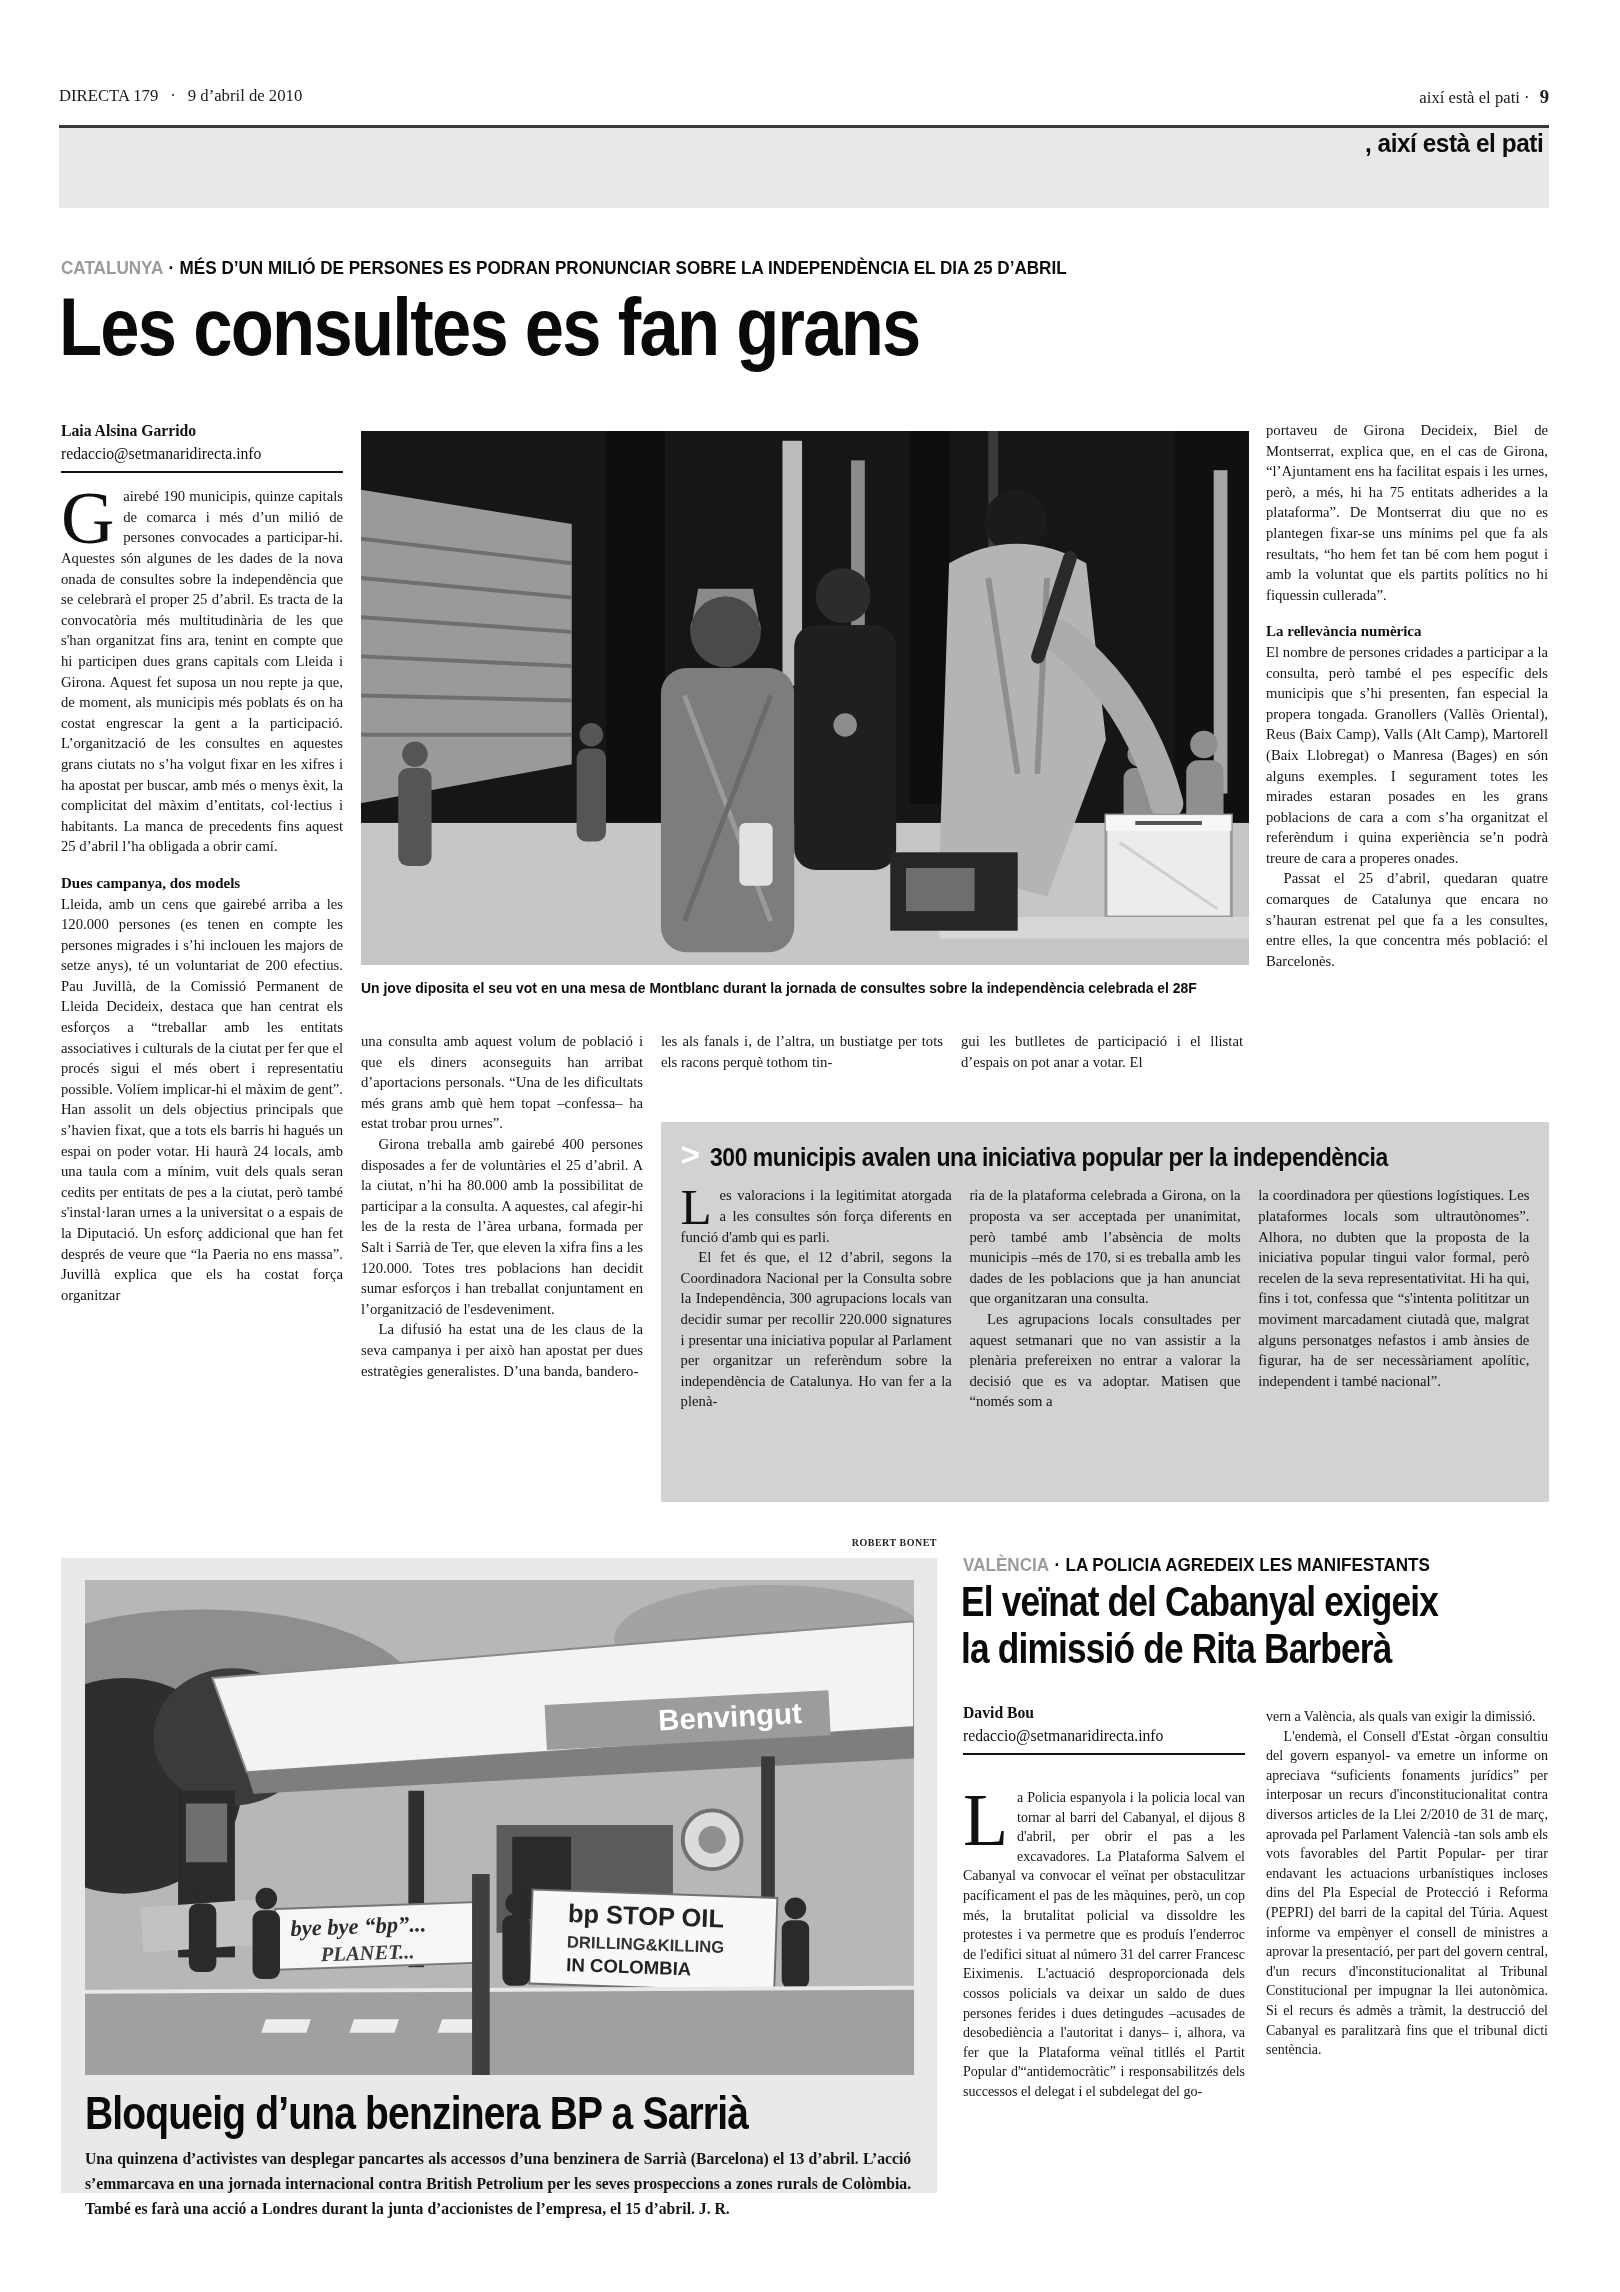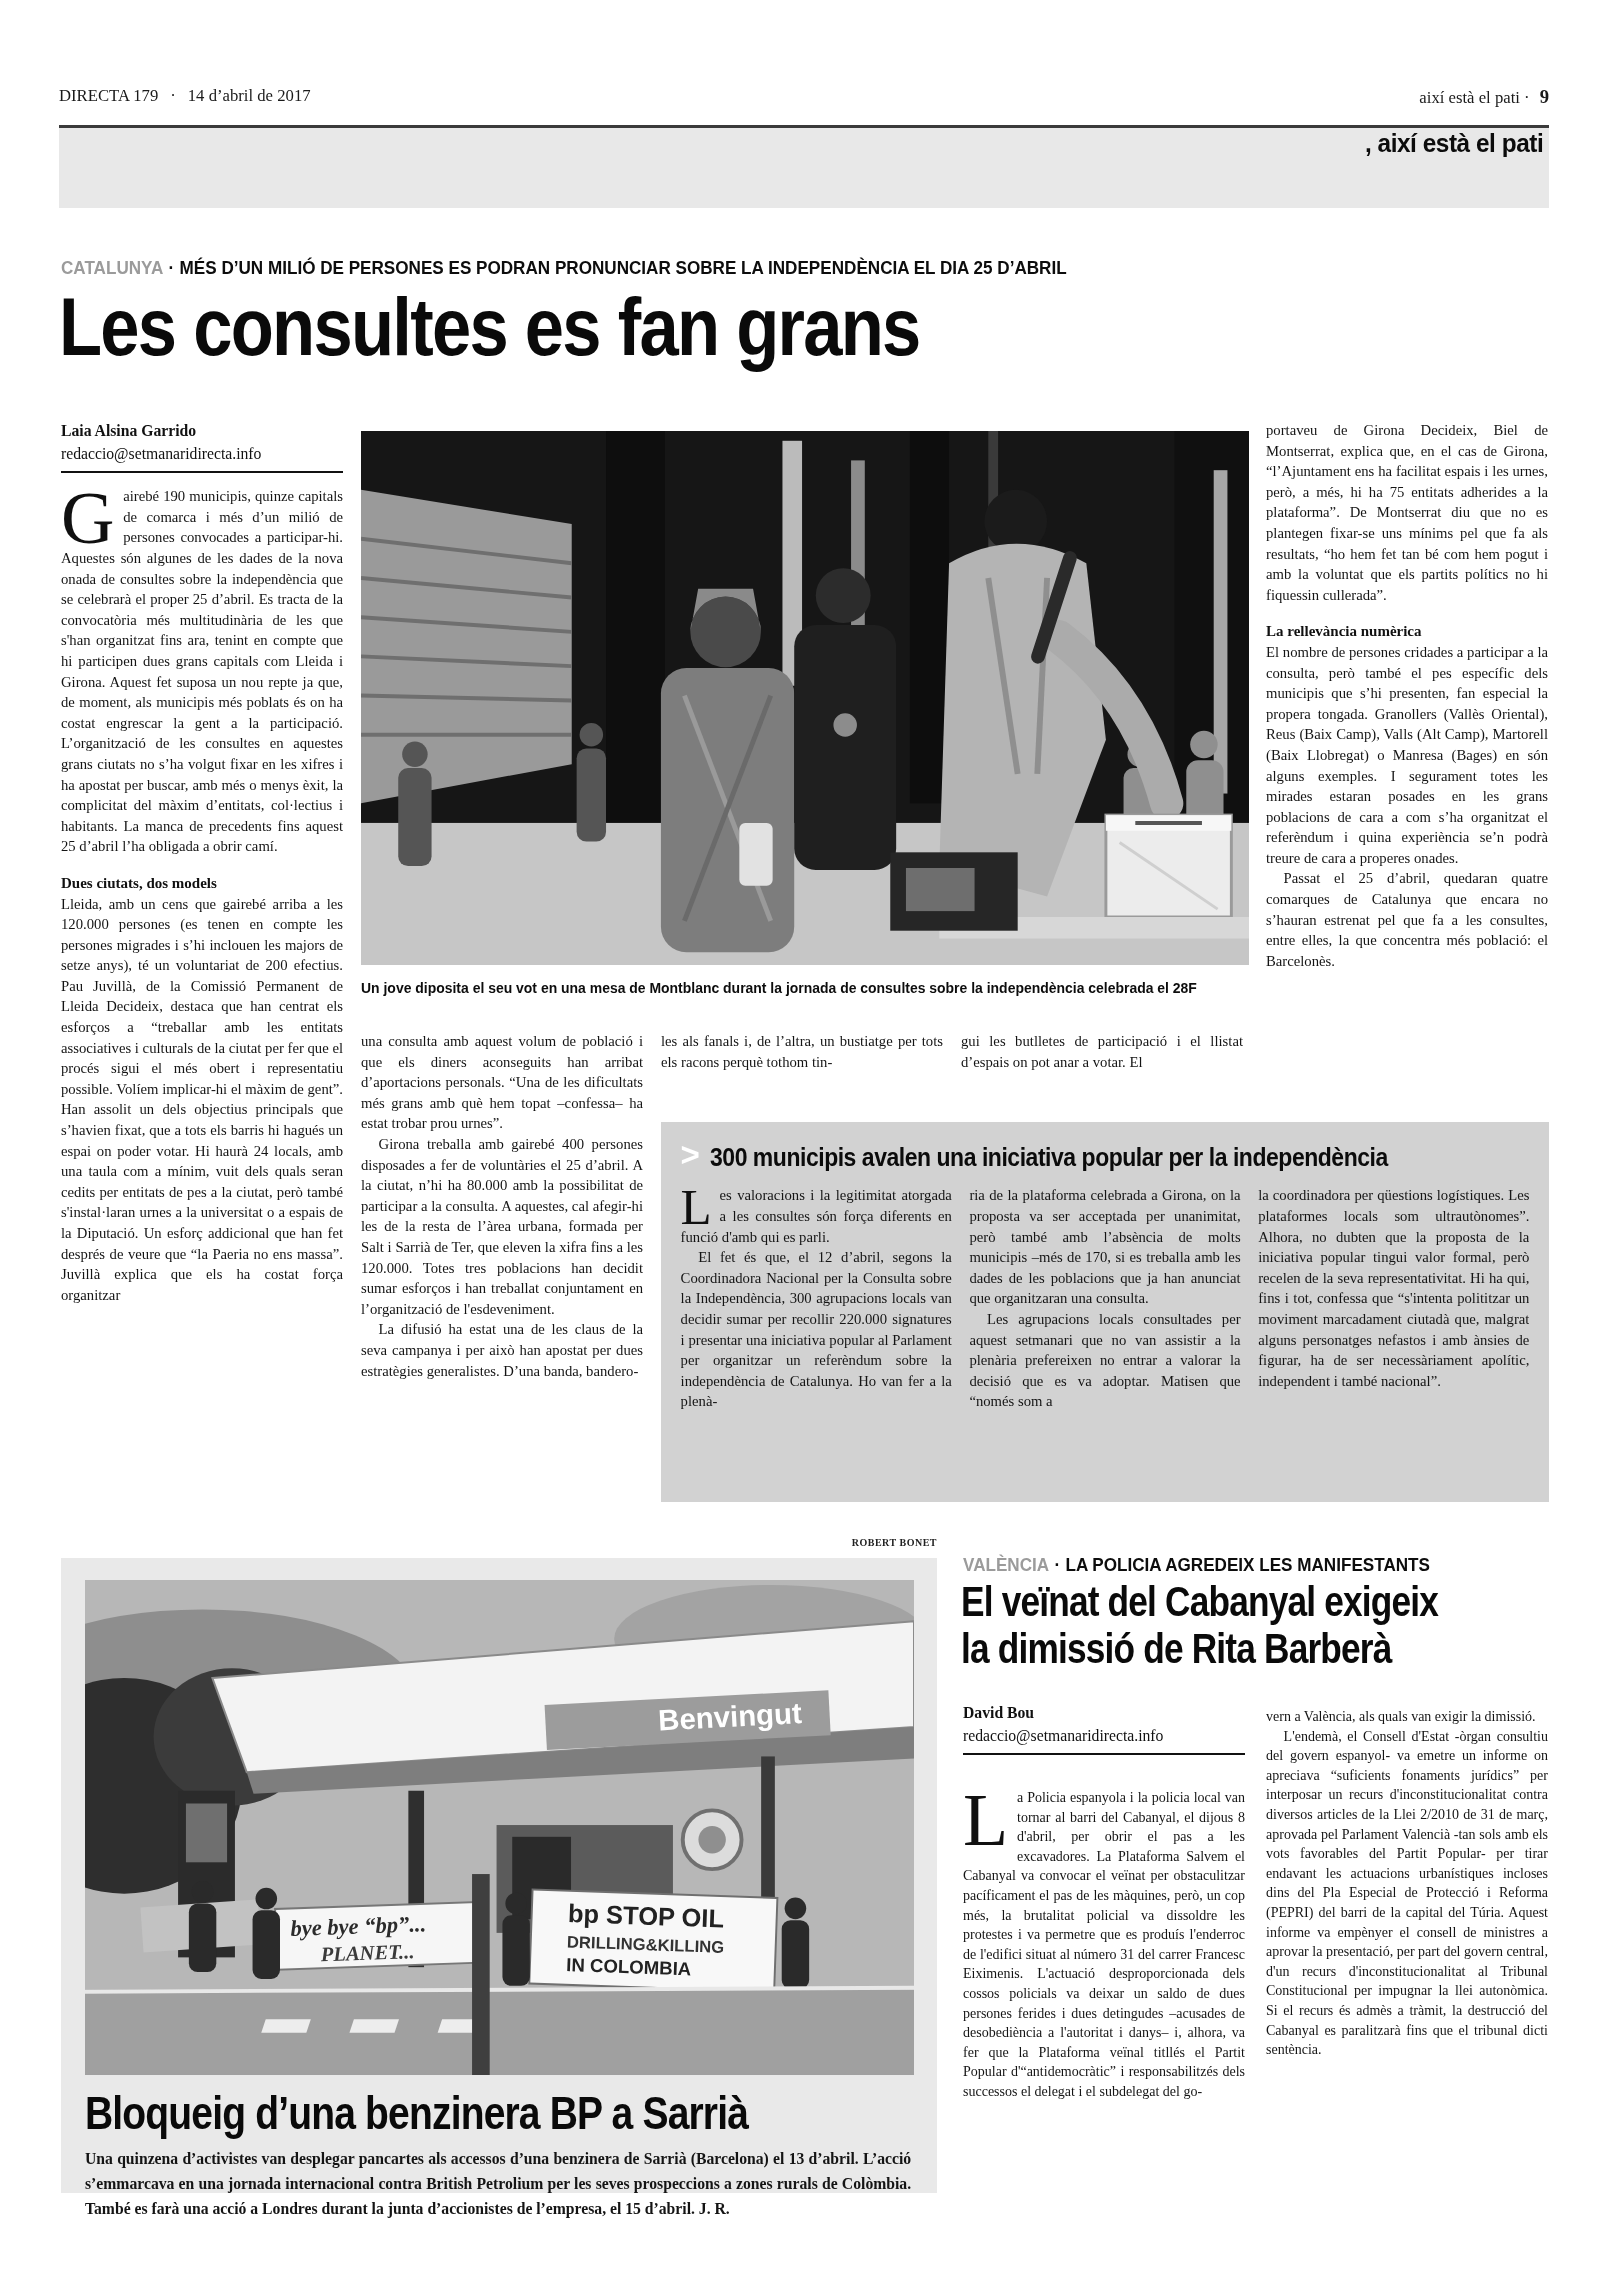--- a/index.html
+++ b/index.html
@@ -70,21 +70,21 @@
   
   .body.tight p{font-size:14px;line-height:19.6px;}
 </style>
 </head>
 <body>
 
 <div class="abs masthead">
   <div>
     <span>DIRECTA 179</span>
     <span style="padding:0 7.8px;">·</span>
-    <span>14 d’abril de 2017</span>
+    <span>9 d’abril de 2010</span>
   </div>
   <div>
     <span>així està el pati ·</span>
     <span class="pgnum" style="padding-left:5.9px;">9</span>
   </div>
 </div>
 <div class="abs toprule"></div>
 <div class="abs band">
   <span class="band-text">, així està el pati</span>
 </div>
@@ -95,21 +95,21 @@
   </div>
 </div>
 <h1 class="abs headline1" style="left:59px;top:286px;margin:0;">Les consultes es fan grans</h1>
 
 <div class="abs col body clip" style="left:61px;top:420px;height:1117px;">
   <div class="byline">
     <div class="name">Laia Alsina Garrido</div>
     <div>redaccio@setmanaridirecta.info</div>
   </div>
   <p><span class="dropcap">G</span><span>airebé 190 municipis, quinze capitals de comarca i més d’un milió de persones convocades a participar-hi. Aquestes són algunes de les dades de la nova onada de consultes sobre la independència que se celebrarà el proper 25 d’abril. Es tracta de la convocatòria més multitudinària de les que s'han organitzat fins ara, tenint en compte que hi participen dues grans capitals com Lleida i Girona. Aquest fet suposa un nou repte ja que, de moment, als municipis més poblats és on ha costat engrescar la gent a la participació. L’organització de les consultes en aquestes grans ciutats no s’ha volgut fixar en les xifres i ha apostat per buscar, amb més o menys èxit, la complicitat del màxim d’entitats, col·lectius i habitants. La manca de precedents fins aquest 25 d’abril l’ha obligada a obrir camí.</span></p>
-  <div class="subhead">Dues ciutats, dos models</div>
+  <div class="subhead">Dues campanya, dos models</div>
   <p>Lleida, amb un cens que gairebé arriba a les 120.000 persones (es tenen en compte les persones migrades i s’hi inclouen les majors de setze anys), té un voluntariat de 200 efectius. Pau Juvillà, de la Comissió Permanent de Lleida Decideix, destaca que han centrat els esforços a “treballar amb les entitats associatives i culturals de la ciutat per fer que el procés sigui el més obert i representatiu possible. Volíem implicar-hi el màxim de gent”. Han assolit un dels objectius principals que s’havien fixat, que a tots els barris hi hagués un espai on poder votar. Hi haurà 24 locals, amb una taula com a mínim, vuit dels quals seran cedits per entitats de pes a la ciutat, però també s'instal·laran urnes a la universitat o a espais de la Diputació. Un esforç addicional que han fet després de veure que “la Paeria no ens massa”. Juvillà explica que els ha costat força organitzar</p>
 </div>
 
 <div class="abs credit" style="left:361px;top:412px;width:888px;margin-top:48px;">ARXIU ALBERT SALAMÉ</div>
 <svg class="abs photo-frame" style="left:361px;top:431px;" width="888" height="534" viewBox="0 0 906 545" preserveAspectRatio="none" role="img">
   <rect width="906" height="545" fill="#1d1d1d"></rect>
   <rect x="0" y="0" width="906" height="545" fill="#161616"></rect>
   <rect x="250" y="0" width="60" height="420" fill="#0e0e0e"></rect>
   <rect x="560" y="0" width="40" height="380" fill="#0d0d0d"></rect>
   <rect x="830" y="0" width="76" height="420" fill="#101010"></rect>

